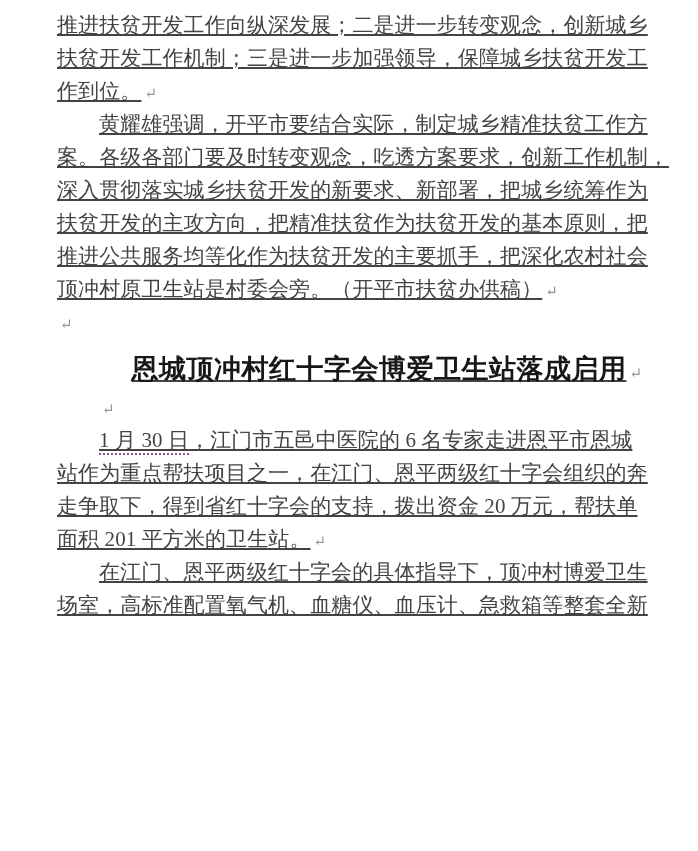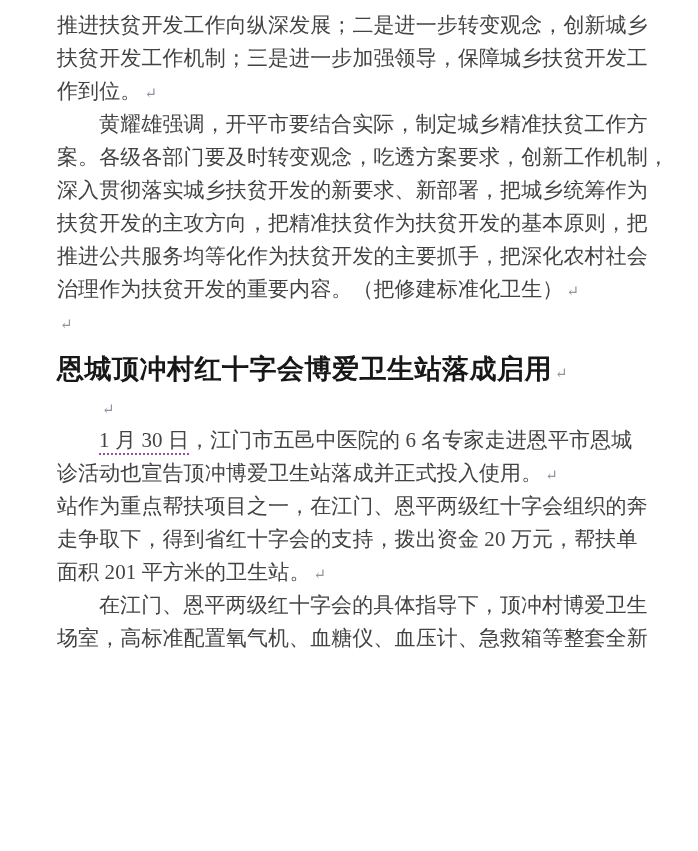--- a/index.html
+++ b/index.html
@@ -5,40 +5,41 @@
   html, body { margin: 0; padding: 0; background: #e8e8e8; }
   .page {
     position: relative;
     width: 698px;
     height: 851px;
     margin: 0 auto;
     background: #ffffff;
     overflow: hidden;
     font-family: "Liberation Serif", "DejaVu Serif", serif;
     color: #434343;
+    text-decoration: underline;
   }
   .doc {
     padding: 9px 56px 0 57px;
   }
   .line {
     height: 33px;
     line-height: 33px;
     font-size: 21px;
     white-space: nowrap;
     letter-spacing: 0.1px;
   }
   .line.indent { padding-left: 42px; }
   .title-line {
     height: 44px;
     line-height: 44px;
     margin-top: 8px;
     font-size: 27px;
     font-weight: bold;
     letter-spacing: 0.5px;
-    text-align: left;
+    text-align: right;
     color: #171717;
     white-space: nowrap;
   }
   .pilcrow {
     display: inline-block;
     color: #8e94a0;
     font-size: 15px;
     font-weight: normal;
     letter-spacing: 0;
     margin-left: 3px;
@@ -56,25 +57,24 @@
 <div class="page">
   <div class="doc" id="doc">
       <div class="line"><span>推进扶贫开发工作向纵深发展；二是进一步转变观念，创新城乡</span></div>
       <div class="line"><span>扶贫开发工作机制；三是进一步加强领导，保障城乡扶贫开发工</span></div>
       <div class="line"><span>作到位。</span><span class="pilcrow">↵</span></div>
       <div class="line indent"><span>黄耀雄强调，开平市要结合实际，制定城乡精准扶贫工作方</span></div>
       <div class="line"><span>案。各级各部门要及时转变观念，吃透方案要求，创新工作机制，</span></div>
       <div class="line"><span>深入贯彻落实城乡扶贫开发的新要求、新部署，把城乡统筹作为</span></div>
       <div class="line"><span>扶贫开发的主攻方向，把精准扶贫作为扶贫开发的基本原则，把</span></div>
       <div class="line"><span>推进公共服务均等化作为扶贫开发的主要抓手，把深化农村社会</span></div>
-      <div class="line"><span>治理作为扶贫开发的重要内容。（把修建标准化卫生）</span><span class="pilcrow">↵</span></div>
+      <div class="line"><span>顶冲村原卫生站是村委会旁。（开平市扶贫办供稿）</span><span class="pilcrow">↵</span></div>
       <div class="line"><span class="pilcrow">↵</span></div>
       <div class="title-line"><span>恩城顶冲村红十字会博爱卫生站落成启用</span><span class="pilcrow">↵</span></div>
       <div class="line indent"><span class="pilcrow">↵</span></div>
       <div class="line indent"><span class="underlined">1 月 30 日</span><span>，江门市五邑中医院的 6 名专家走进恩平市恩城</span></div>
-      <div class="line"><span>诊活动也宣告顶冲博爱卫生站落成并正式投入使用。</span><span class="pilcrow">↵</span></div>
       <div class="line"><span>站作为重点帮扶项目之一，在江门、恩平两级红十字会组织的奔</span></div>
       <div class="line"><span>走争取下，得到省红十字会的支持，拨出资金 20 万元，帮扶单</span></div>
       <div class="line"><span>面积 201 平方米的卫生站。</span><span class="pilcrow">↵</span></div>
       <div class="line indent"><span>在江门、恩平两级红十字会的具体指导下，顶冲村博爱卫生</span></div>
       <div class="line"><span>场室，高标准配置氧气机、血糖仪、血压计、急救箱等整套全新</span></div>
     </div>
 </div>
 
 </body></html>

